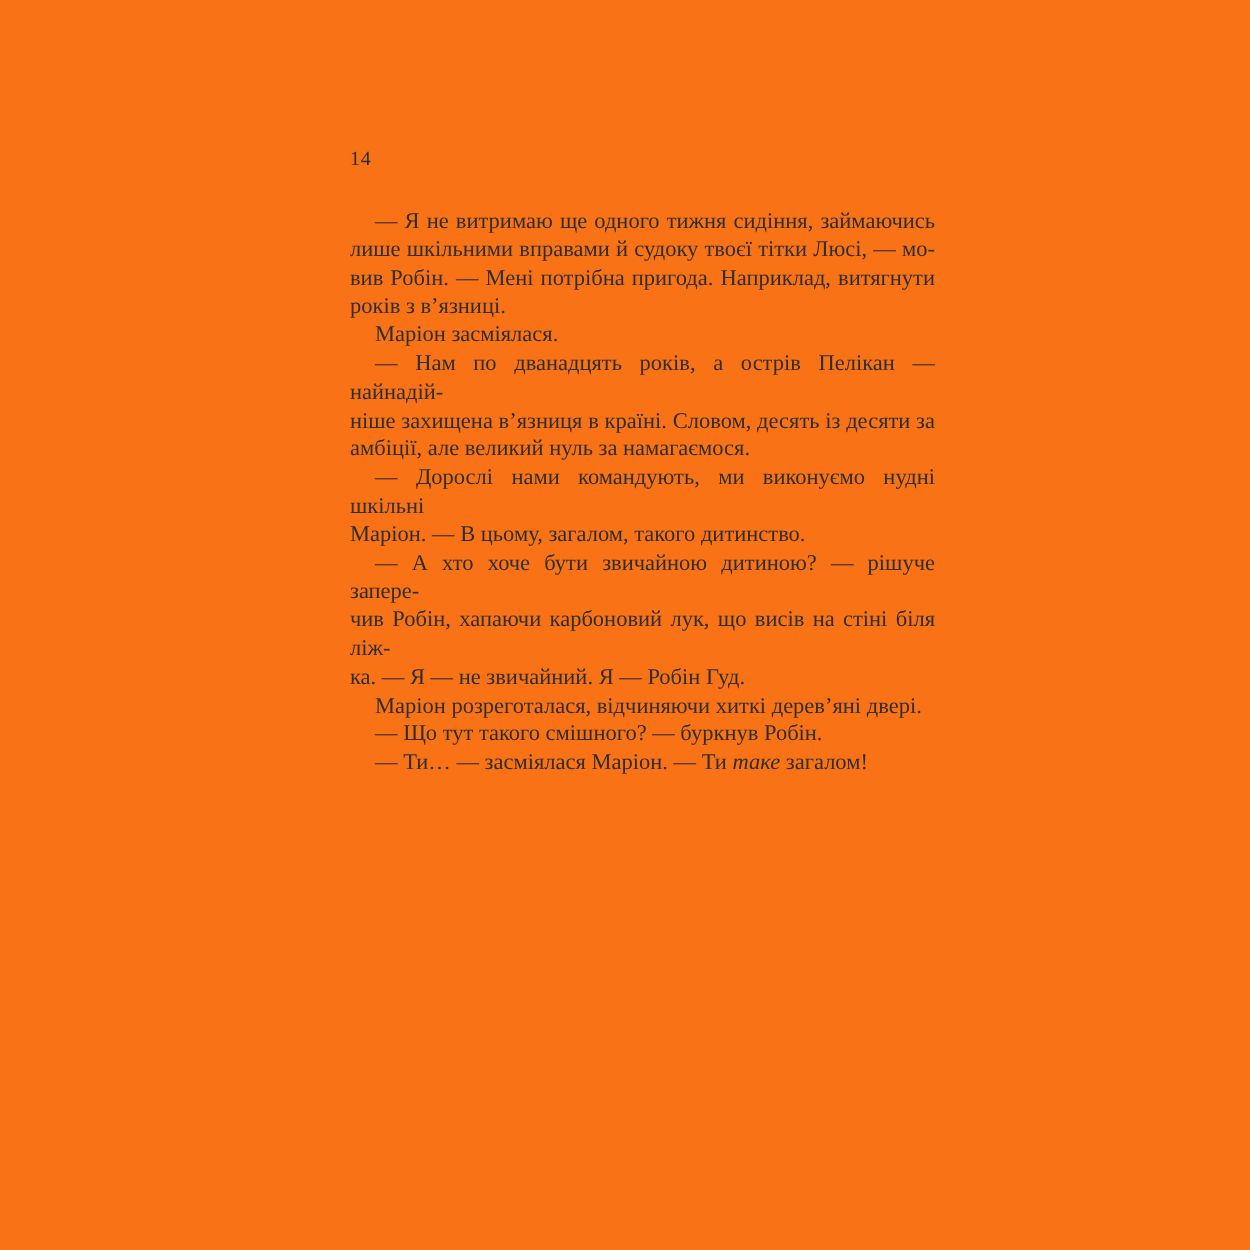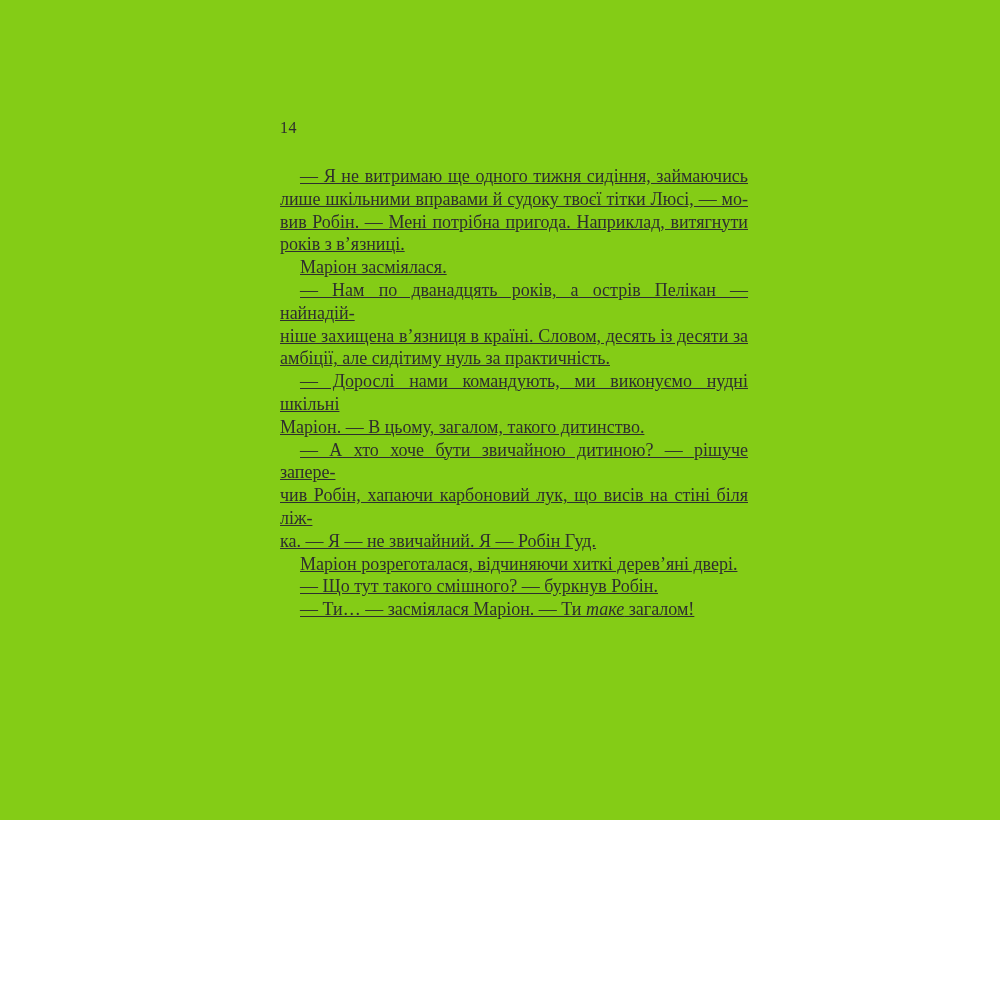--- a/index.html
+++ b/index.html
@@ -6,22 +6,22 @@
     margin: 0;
     padding: 0;
     width: 1000px;
     height: 1000px;
     background: #ffffff;
     overflow: hidden;
   }
   .book-page {
     position: relative;
     width: 1000px;
-    height: 820px;
-    background: #84cc16;
+    height: 1000px;
+    background: #f97316;
     font-family: "Liberation Serif", "DejaVu Serif", serif;
   }
   .page-number {
     position: absolute;
     left: 280px;
     top: 119px;
     font-size: 16px;
     line-height: 18px;
     color: #2e2e2e;
     letter-spacing: 0.5px;
@@ -36,21 +36,20 @@
     color: #2e2e2e;
   }
   .paragraph {
     margin: 0;
     padding: 0;
   }
   .line {
     text-align: justify;
     white-space: normal;
     min-height: 22.8px;
-    text-decoration: underline;
   }
   .line.just {
     text-align-last: justify;
   }
   .line.indent {
     text-indent: 20px;
   }
   .it {
     font-style: italic;
   }
@@ -66,21 +65,21 @@
         <div class="line just"><span>лише шкільними вправами й судоку твоєї тітки Люсі, — мо-</span></div>
         <div class="line just"><span>вив Робін. — Мені потрібна пригода. Наприклад, витягнути</span></div>
         <div class="line"><span>років з в’язниці.</span></div>
       </div>
       <div class="paragraph">
         <div class="line indent"><span>Маріон засміялася.</span></div>
       </div>
       <div class="paragraph">
         <div class="line indent just"><span>— Нам по дванадцять років, а острів Пелікан — найнадій-</span></div>
         <div class="line just"><span>ніше захищена в’язниця в країні. Словом, десять із десяти за</span></div>
-        <div class="line"><span>амбіції, але сидітиму нуль за практичність.</span></div>
+        <div class="line"><span>амбіції, але великий нуль за намагаємося.</span></div>
       </div>
       <div class="paragraph">
         <div class="line indent just"><span>— Дорослі нами командують, ми виконуємо нудні шкільні</span></div>
         <div class="line"><span>Маріон. — В цьому, загалом, такого дитинство.</span></div>
       </div>
       <div class="paragraph">
         <div class="line indent just"><span>— А хто хоче бути звичайною дитиною? — рішуче запере-</span></div>
         <div class="line just"><span>чив Робін, хапаючи карбоновий лук, що висів на стіні біля ліж-</span></div>
         <div class="line"><span>ка. — Я — не звичайний. Я — Робін Гуд.</span></div>
       </div>

